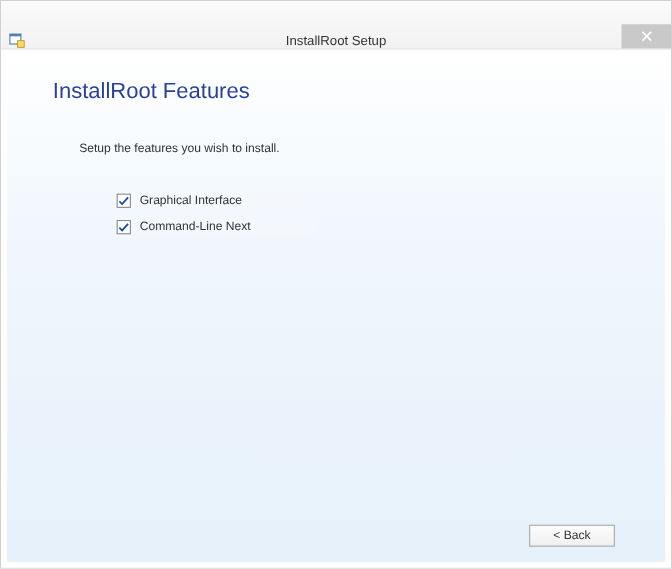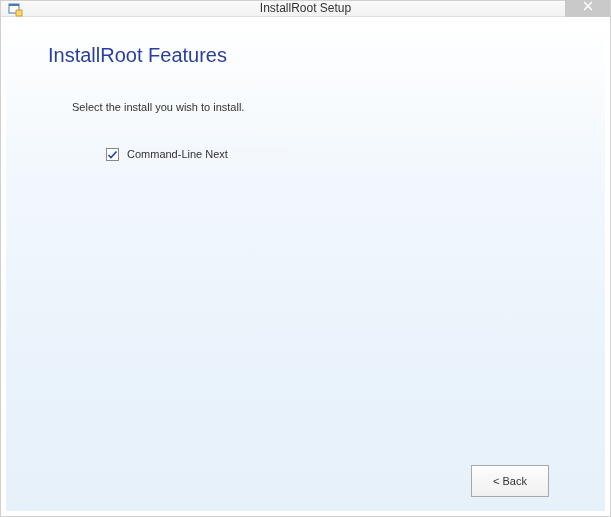--- a/index.html
+++ b/index.html
@@ -12,25 +12,25 @@
     }
     .window {
       width: 611px;
       height: 517px;
       background: #fff;
       border: 1px solid #d0d0d0;
       display: flex;
       flex-direction: column;
     }
     .titlebar {
-      height: 16px;
+      height: 44px;
       background: linear-gradient(#fafafa, #f2f2f2);
       border-bottom: 1px solid #e0e0e0;
       display: flex;
-      align-items: flex-start;
+      align-items: flex-end;
       position: relative;
     }
     .titlebar .sys-icon {
       width: 16px;
       height: 16px;
       margin-left: 6px;
     }
     .titlebar .title {
       position: absolute;
       left: 0; right: 0;
@@ -47,21 +47,21 @@
       display: flex;
       align-items: center;
       justify-content: center;
       margin-right: 0;
       margin-top: -6px;
     }
     .titlebar .close svg { width: 10px; height: 10px; }
     .content {
       flex: 1;
       background: linear-gradient(#ffffff 0%, #f2f8fd 30%, #eaf3fb 70%, #e6f1fa 100%);
-      padding: 24px 46px 0 36px;
+      padding: 24px 36px 0 36px;
       display: flex;
       flex-direction: column;
       border: 5px solid #fff;
       border-top: 3px solid #fff;
     }
     .heading {
       font-size: 20px;
       color: #2a3f9d;
       font-weight: normal;
       font-family: "Segoe UI", Tahoma, sans-serif;
@@ -103,21 +103,21 @@
     .button-row {
       margin-top: auto;
       padding: 14px 10px 14px 0;
       display: flex;
       justify-content: flex-end;
       gap: 8px;
       border-top: 0px solid #e5e5e5;
     }
     .btn {
       min-width: 78px;
-      height: 32px;
+      height: 20px;
       font-size: 11px;
       color: #333;
       background: linear-gradient(#fdfdfd, #f0f0f0);
       border: 1px solid #a8a8a8;
       cursor: pointer;
       padding: 0 10px;
     }
     .btn.primary {
       border: 1px solid #3399dd;
       box-shadow: inset 0 0 0 1px rgba(80,170,230,0.5);
@@ -139,23 +139,31 @@
     <div class="close">
       <svg viewBox="0 0 10 10">
         <line x1="1" y1="1" x2="9" y2="9" stroke="#fff" stroke-width="1.5"></line>
         <line x1="9" y1="1" x2="1" y2="9" stroke="#fff" stroke-width="1.5"></line>
       </svg>
     </div>
   </div>
 
   <div class="content">
     <div class="heading">InstallRoot Features</div>
-    <div class="instruction">Select the install you wish to install.</div>
+    <div class="instruction">Setup the features you wish to install.</div>
 
     <div class="features">
+      <div class="feature-row">
+        <span class="checkbox">
+          <svg viewBox="0 0 11 11">
+            <polyline points="1.5,6 4,8.5 9.5,2.5" fill="none" stroke="#1a4aa0" stroke-width="1.6"></polyline>
+          </svg>
+        </span>
+        <span class="feature-label">Graphical Interface</span>
+      </div>
       <div class="feature-row">
         <span class="checkbox">
           <svg viewBox="0 0 11 11">
             <polyline points="1.5,6 4,8.5 9.5,2.5" fill="none" stroke="#1a4aa0" stroke-width="1.6"></polyline>
           </svg>
         </span>
         <span class="feature-label">Command-Line Next</span>
       </div>
     </div>
 

